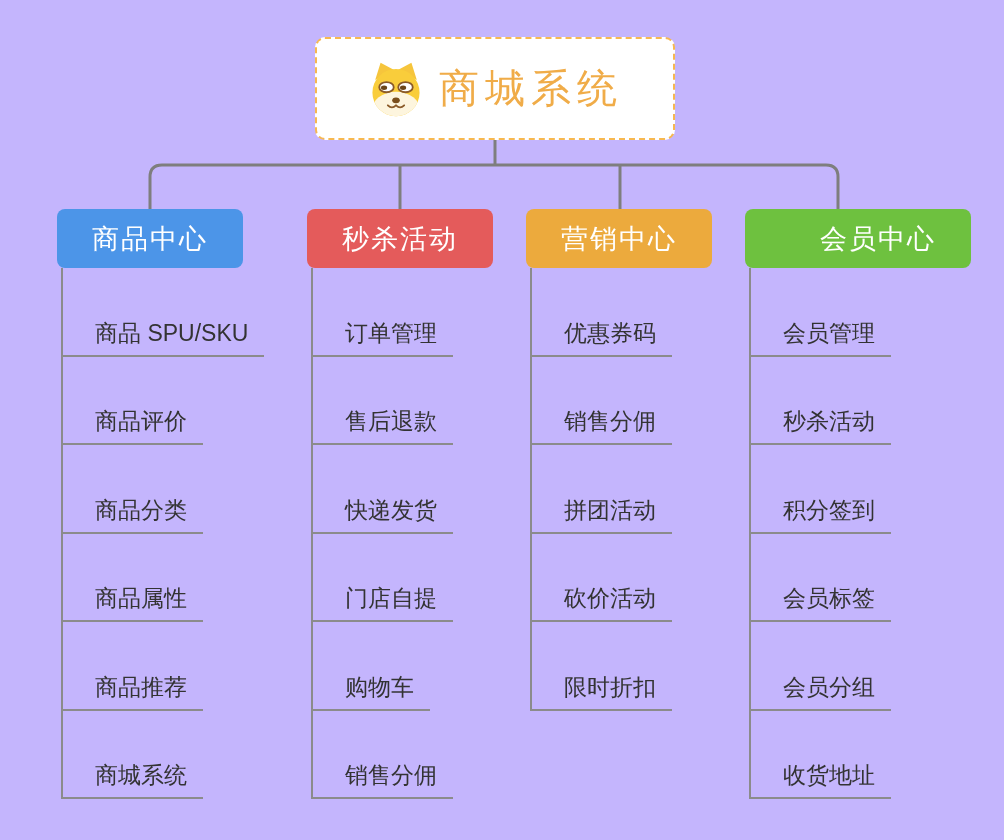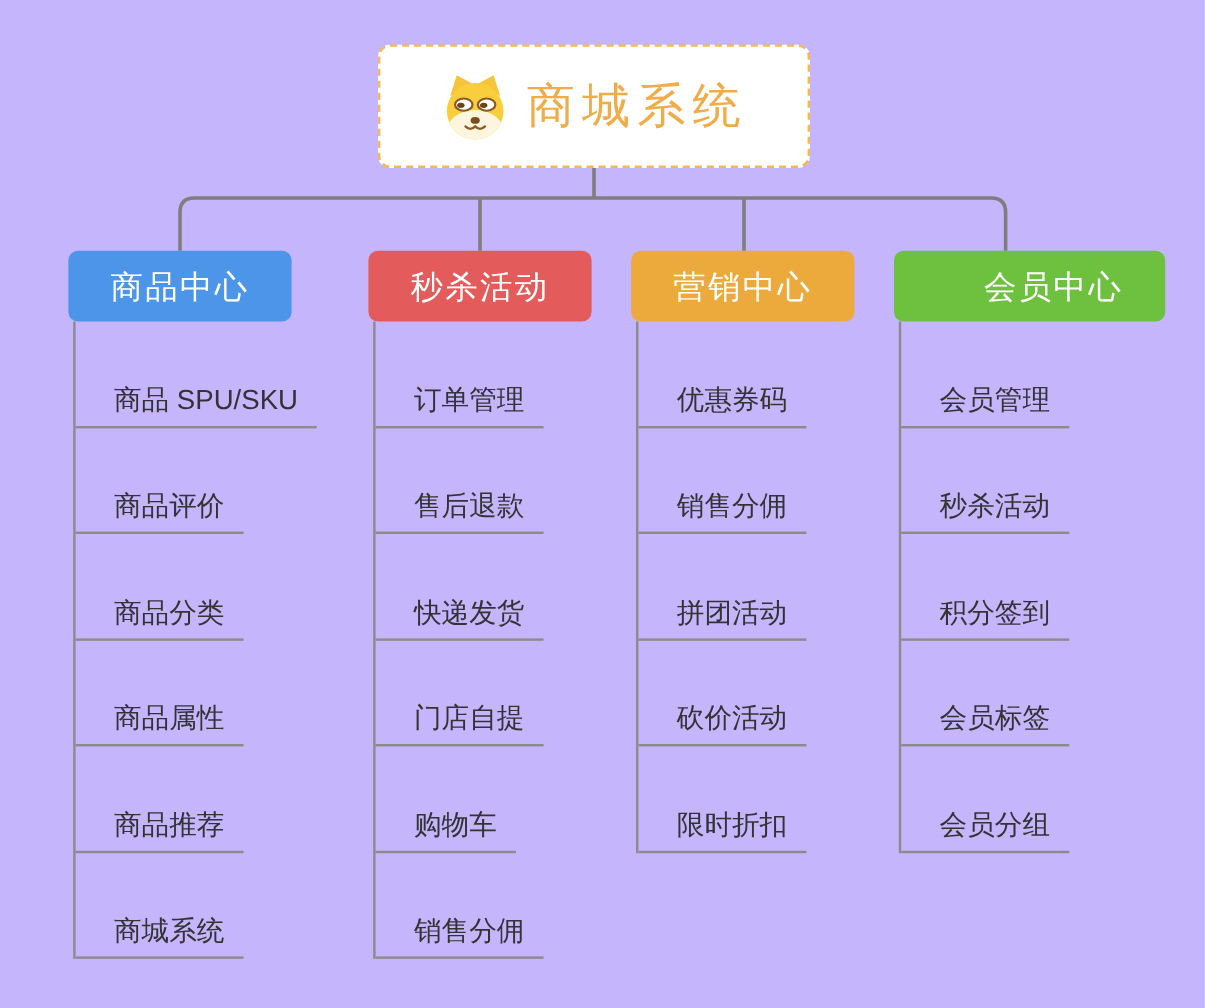--- a/index.html
+++ b/index.html
@@ -168,16 +168,19 @@
         </div>
       <div class="leaf-row">
           <span class="leaf">积分签到</span>
         </div>
       <div class="leaf-row">
           <span class="leaf">会员标签</span>
         </div>
       <div class="leaf-row">
           <span class="leaf">会员分组</span>
         </div>
+      <div class="leaf-row">
+          <span class="leaf">收货地址</span>
+        </div>
     </div>
   </div>
 
 </div>
 
 </body></html>

